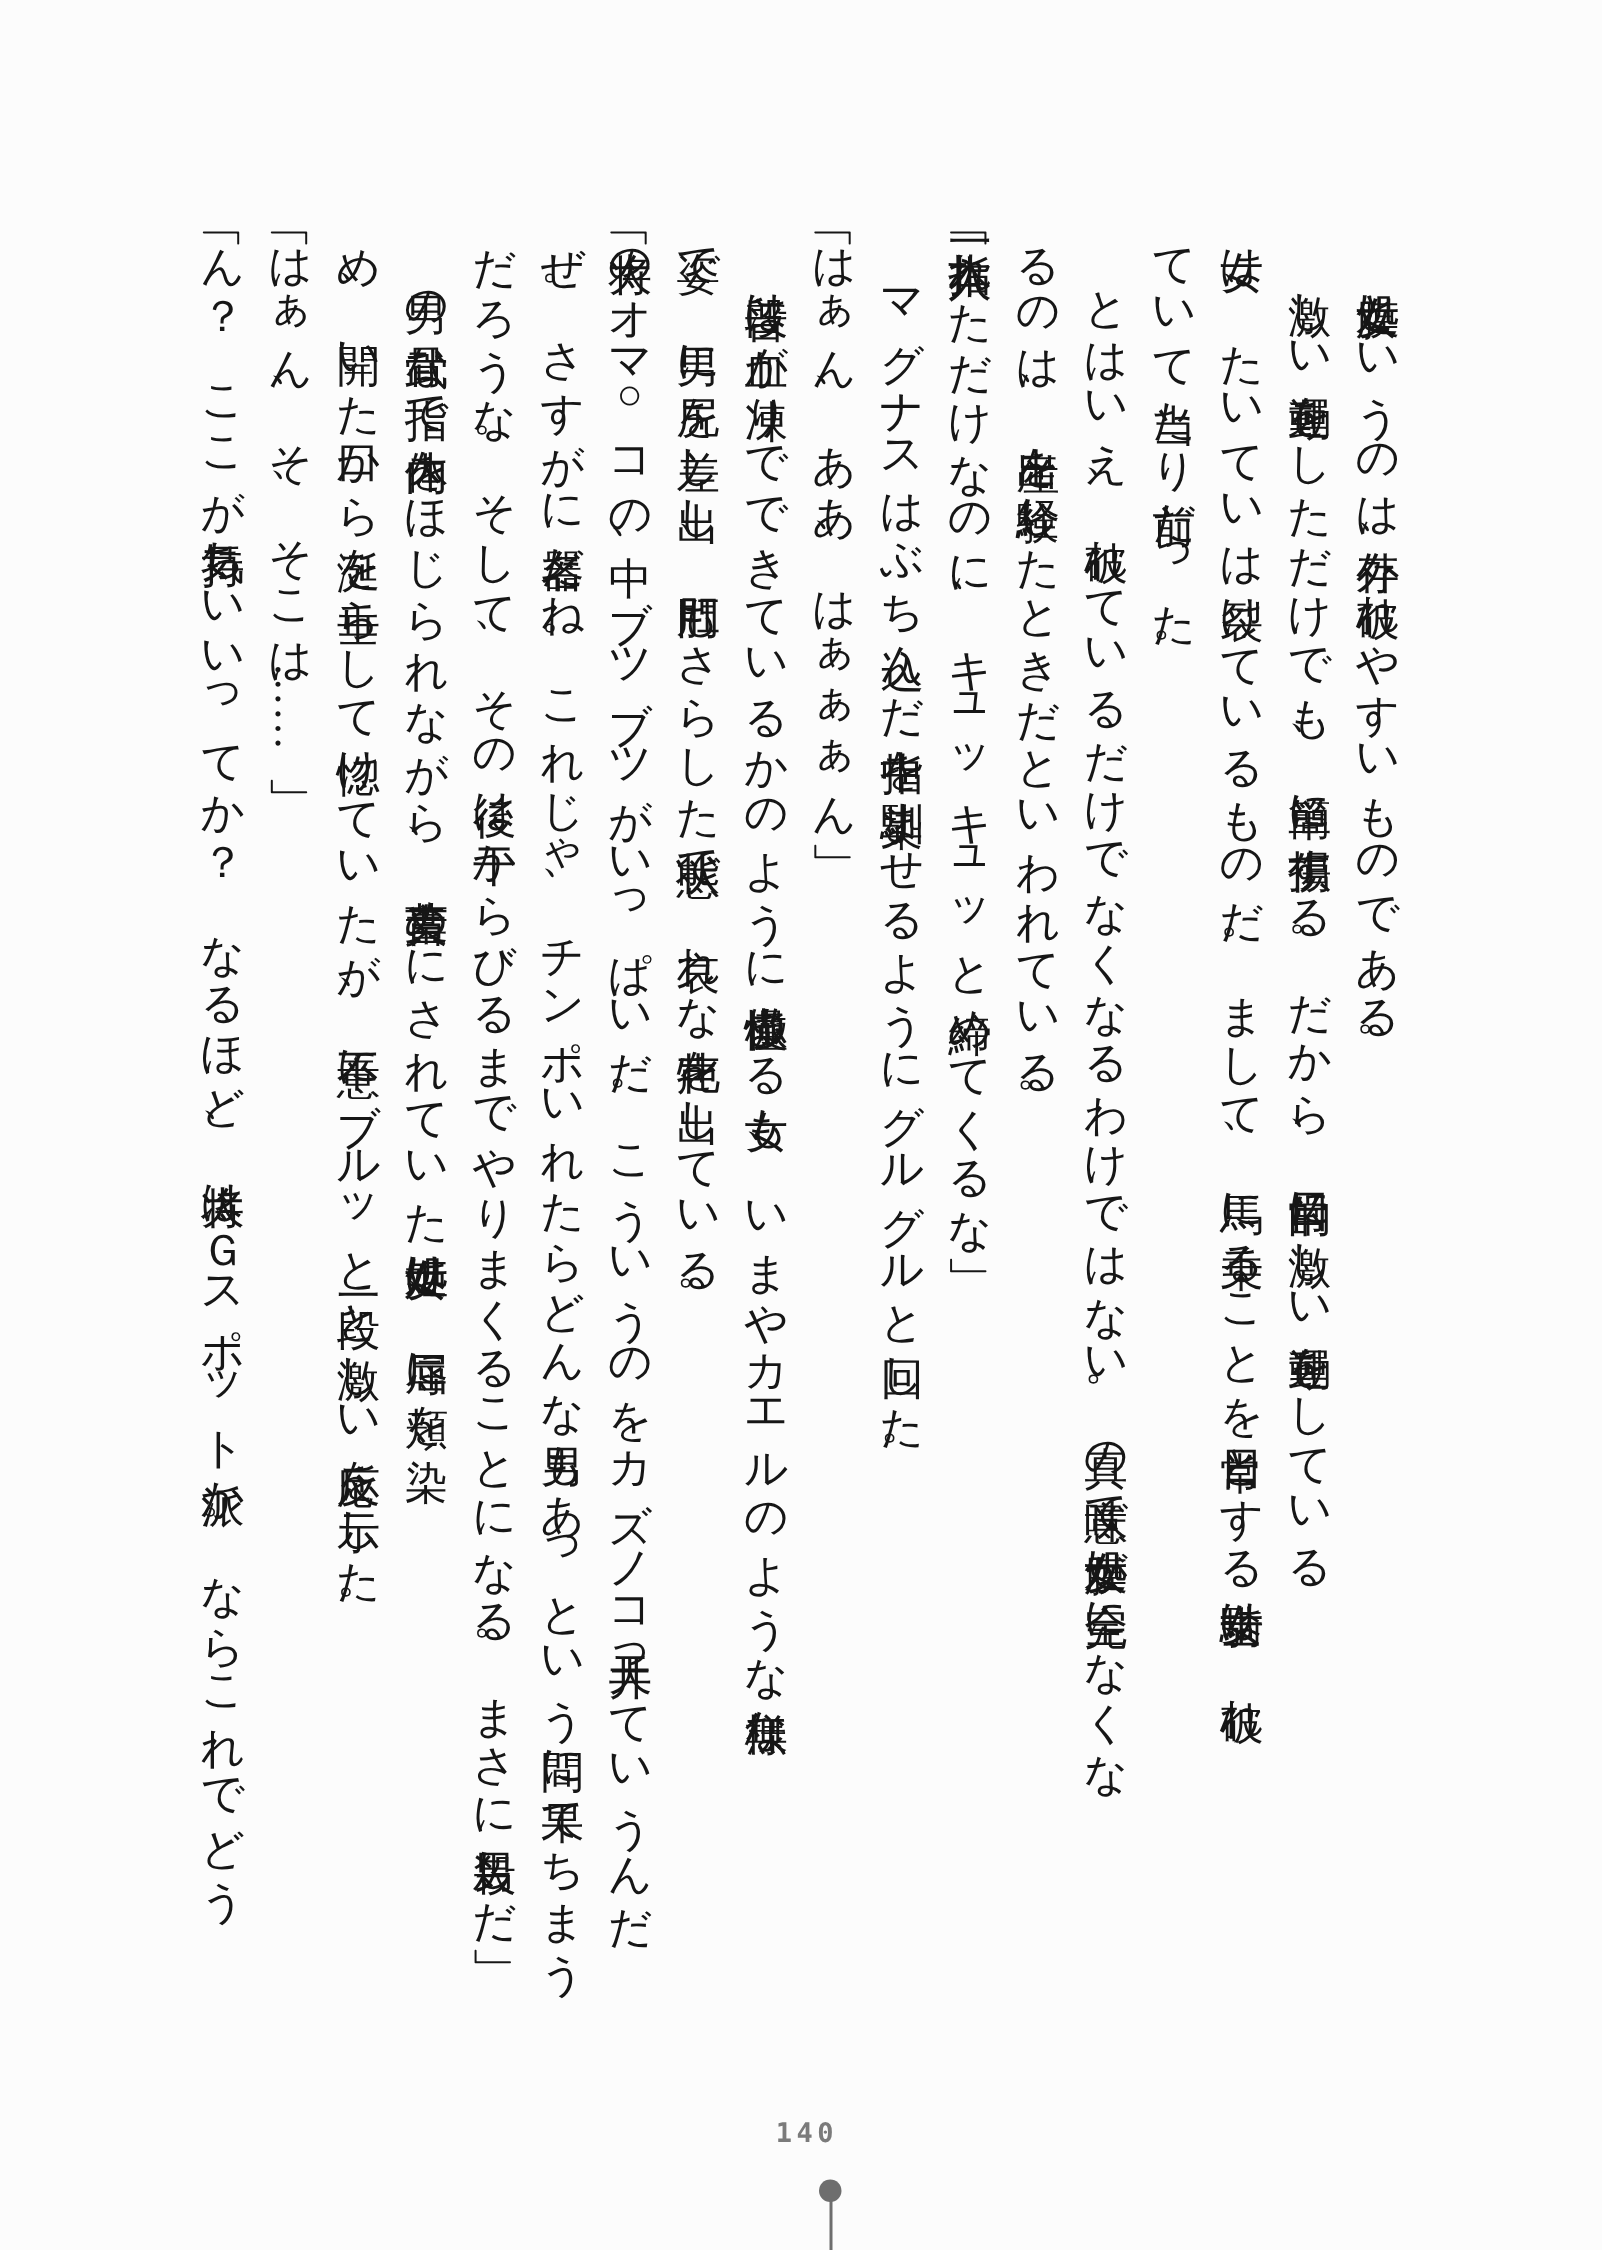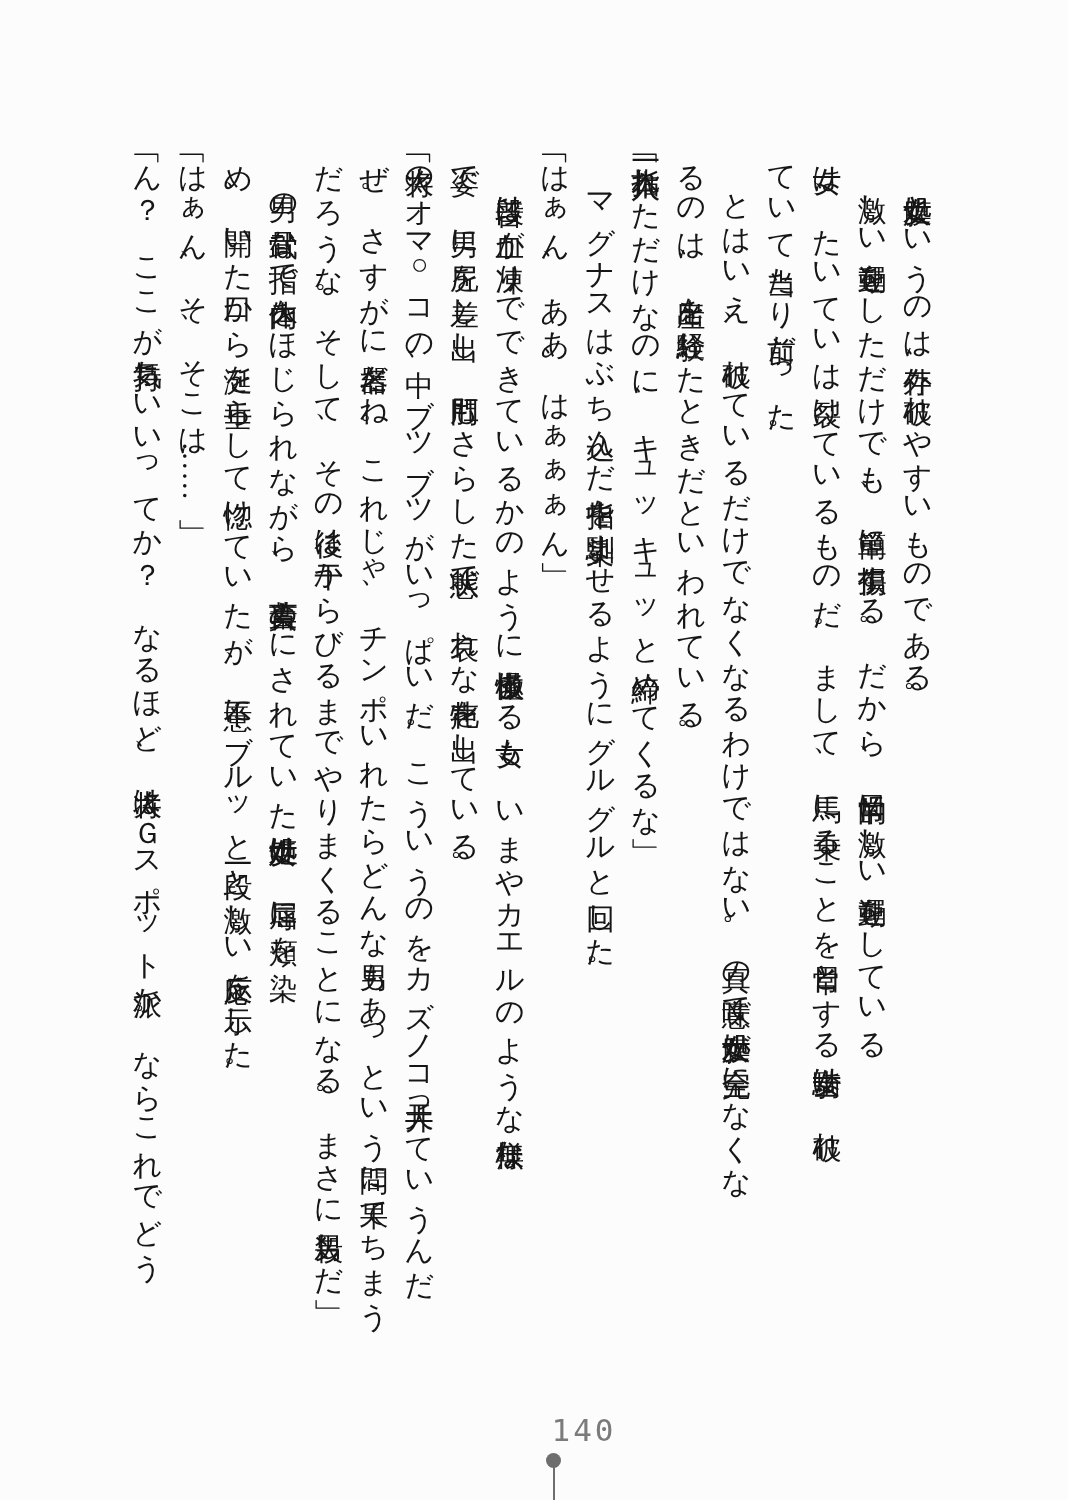--- a/index.html
+++ b/index.html
@@ -33,26 +33,27 @@
   .vline {
     margin: 0;
     padding: 0;
     line-height: 45.3px;
     white-space: pre;       
     overflow: visible;
   }
   .vline.indent { text-indent: 1em; }
   .page-number {
     position: absolute;
-    top: 1412px; left: 584px;
+    top: 1412px; left: 538px;
     transform: translateX(-50%);
     font-family: "DejaVu Sans Mono", "Liberation Mono", monospace;
-    font-size: 31px;
+    font-size: 18px;
     letter-spacing: 3px;
     color: var(--page-number);
+    font-weight: bold;
   }
   .footer-ornament { position: absolute; top: 0; left: 0; }
   .footer-ornament .dot {
     position: absolute;
     left: 546px; top: 1453px;
     width: 15px; height: 15px;
     border-radius: 50%;
     background: var(--ornament);
   }
   .footer-ornament .stem {

